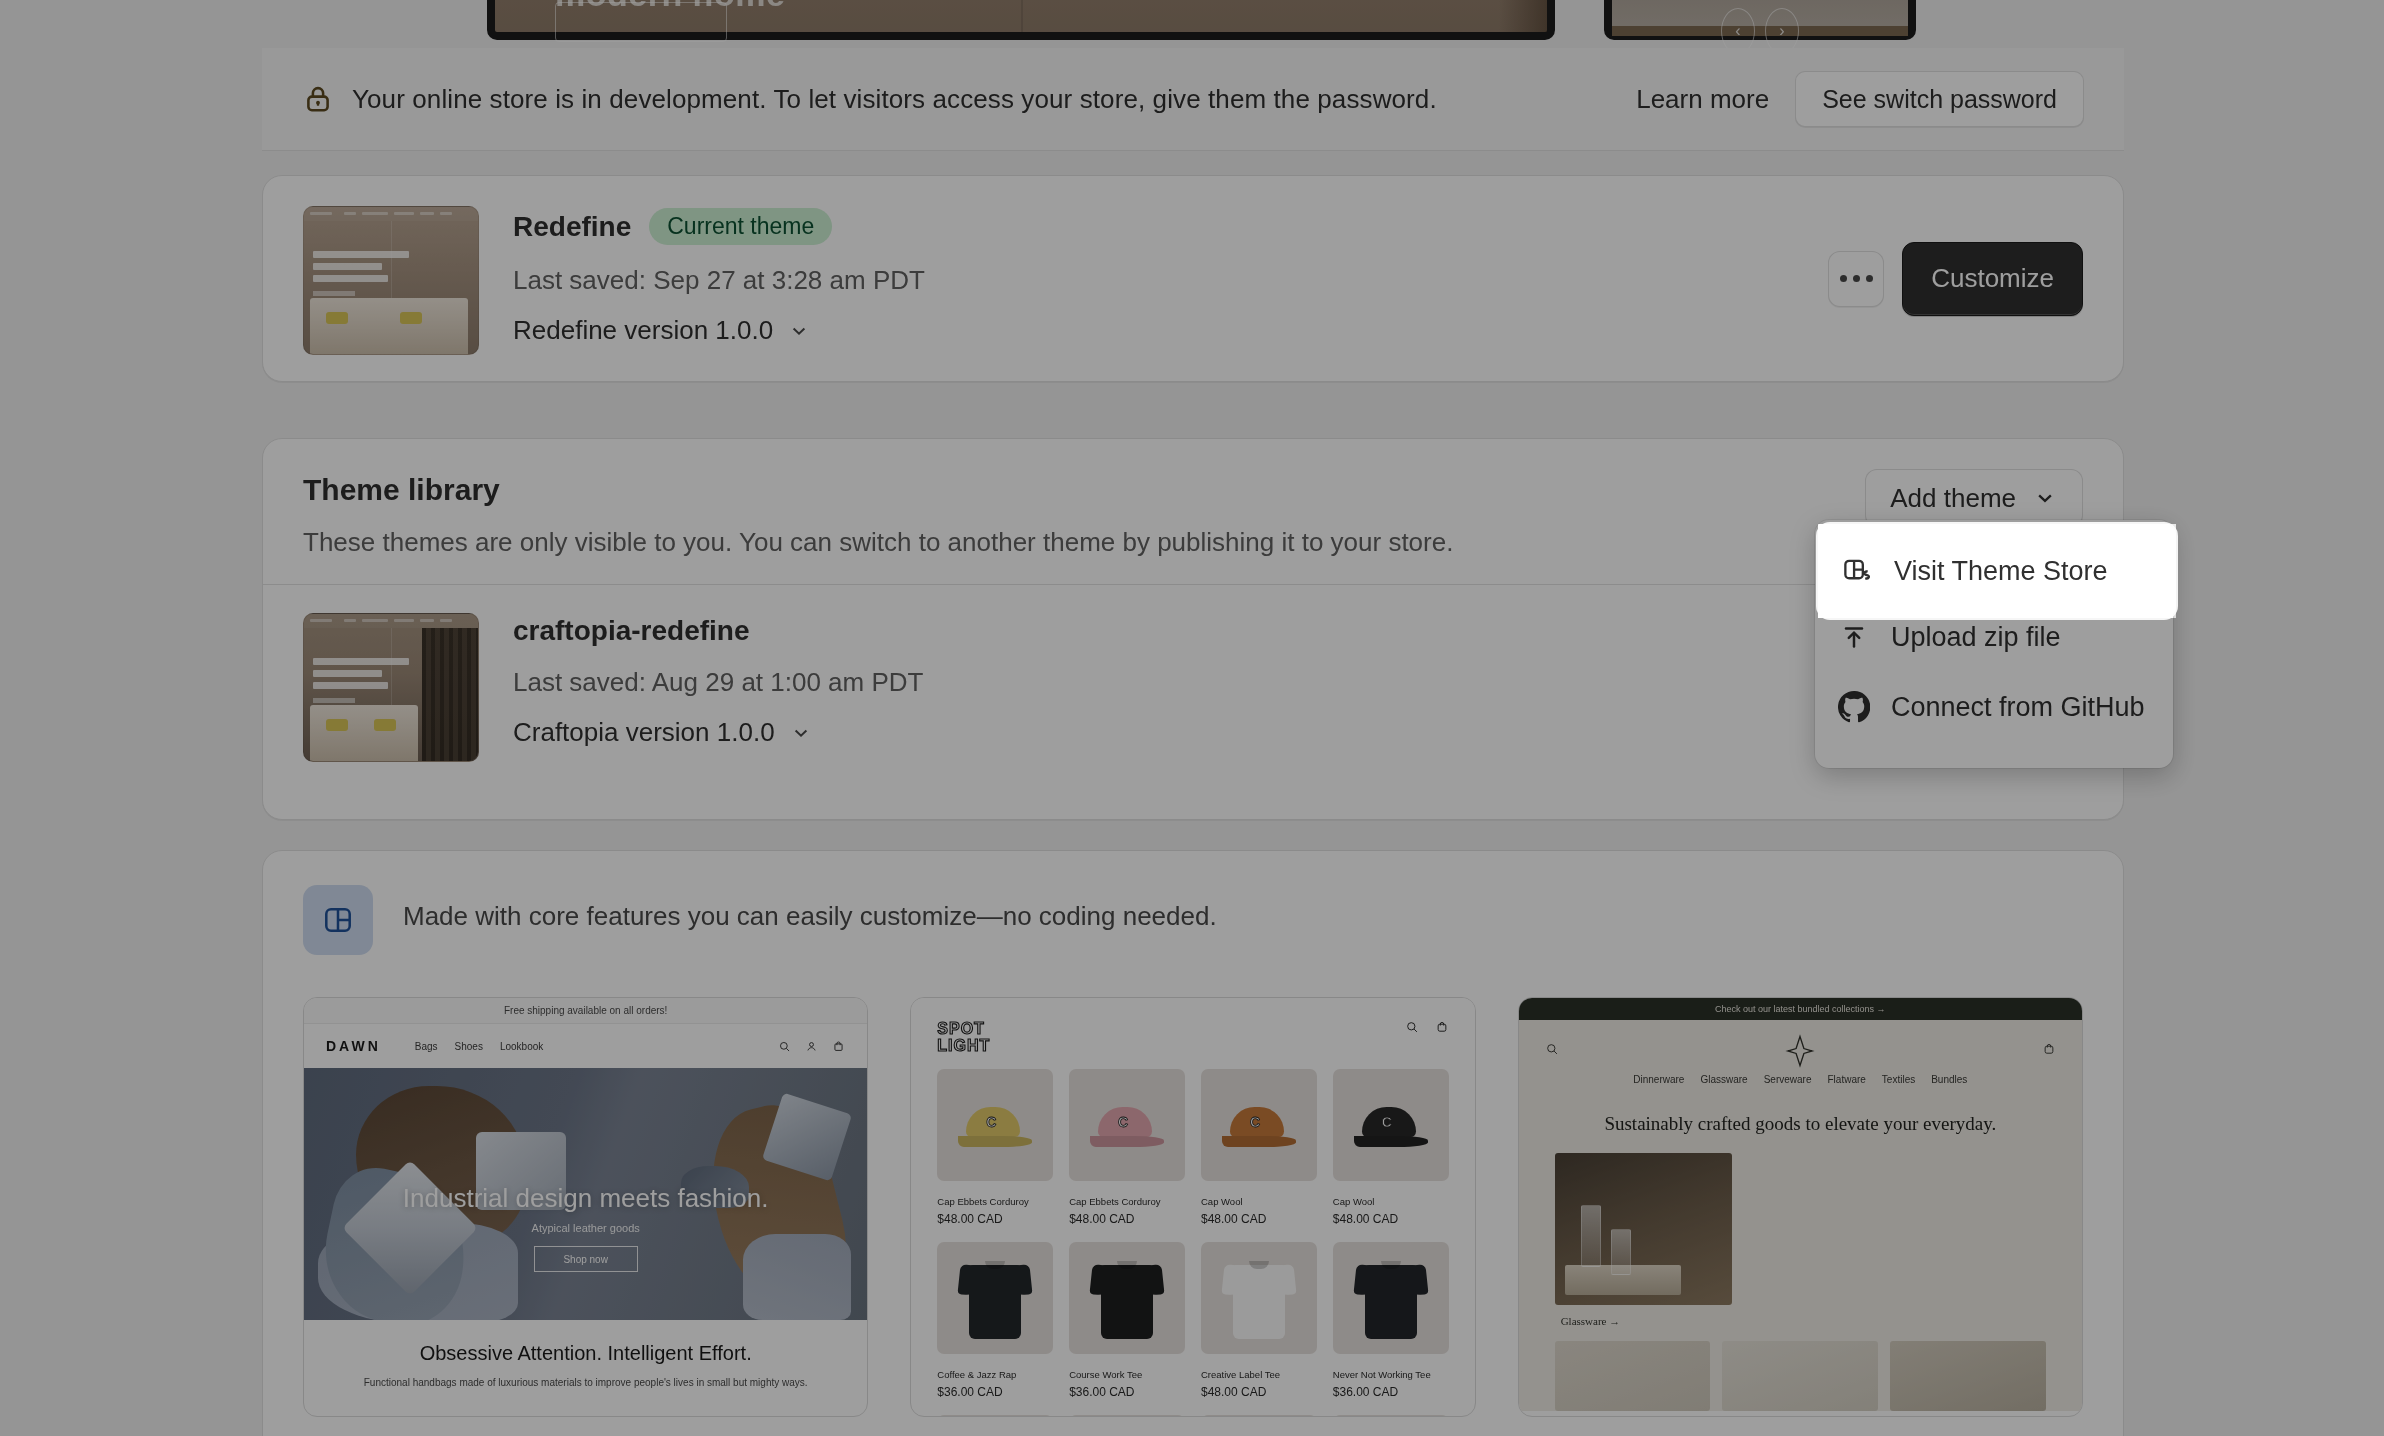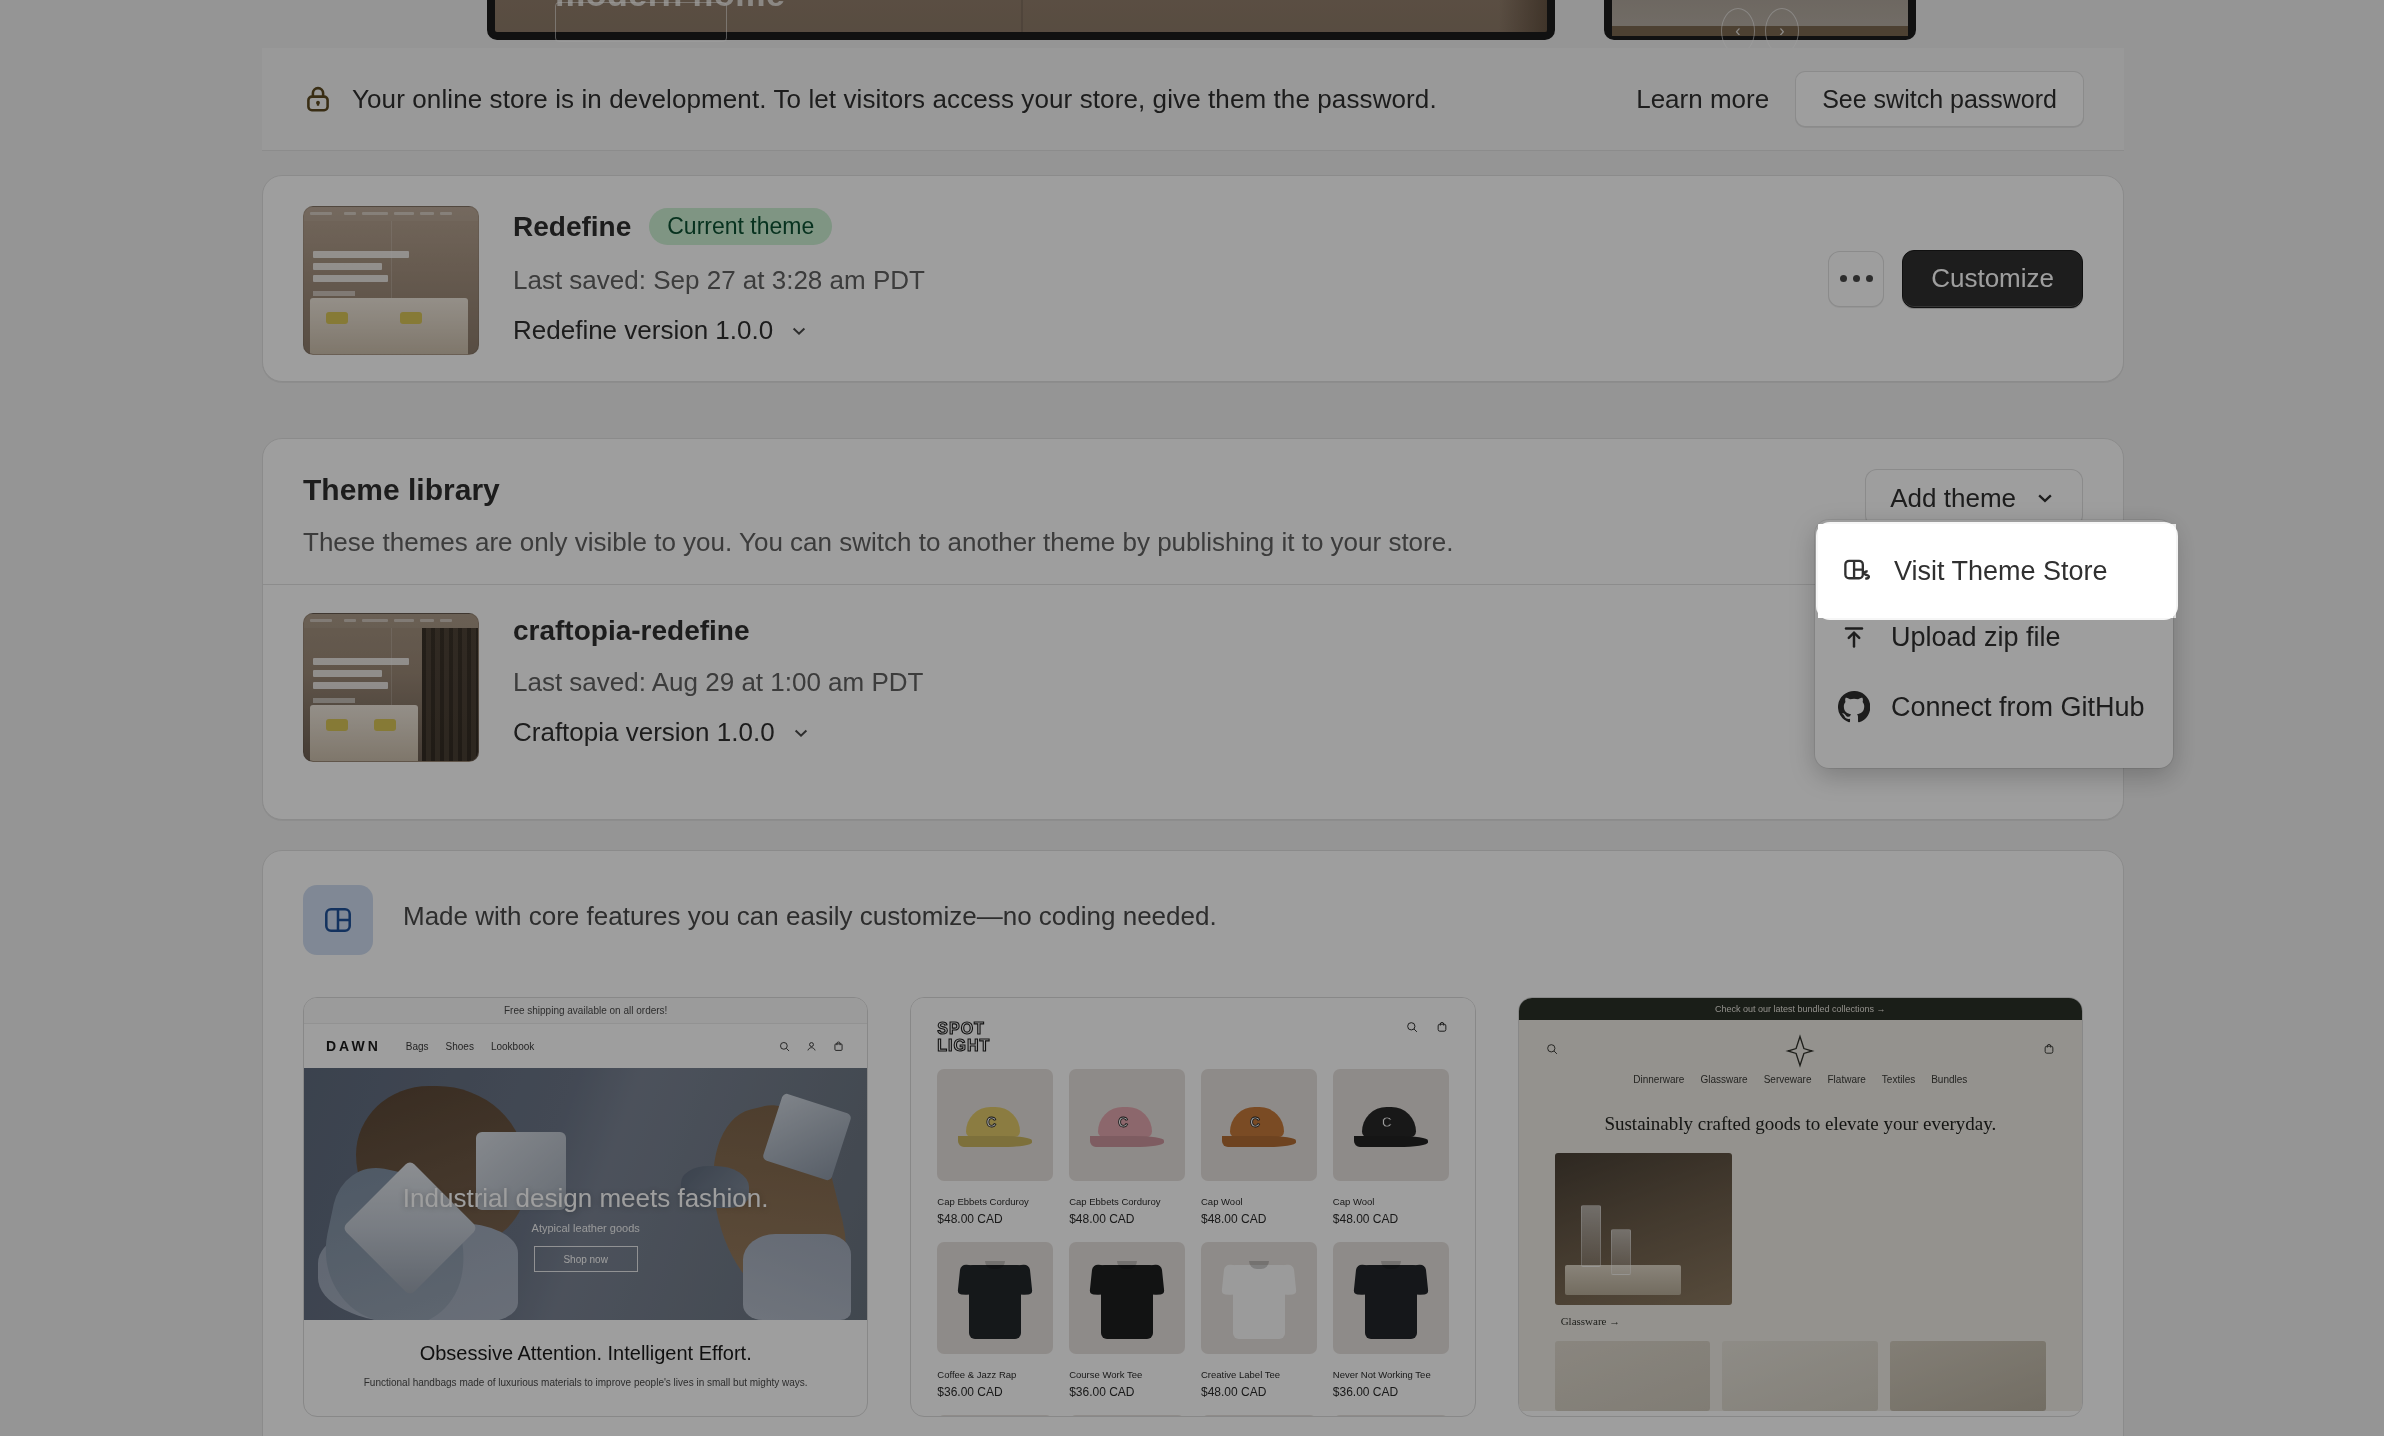--- a/index.html
+++ b/index.html
@@ -88,21 +88,21 @@
   .theme-sub { font-size: 26px; color: #616161; margin-top: 20px; }
   .theme-version { font-size: 26px; color: #303030; margin-top: 19px; display: flex; align-items: center; gap: 14px; cursor: pointer; }
 
   .row-actions { position: absolute; right: 40px; top: 50%; transform: translateY(-50%); display: flex; align-items: center; gap: 18px; }
   .btn-dots {
     width: 56px; height: 56px; border-radius: 12px; background: #fff; border: 1px solid rgba(0,0,0,.12);
     box-shadow: 0 1px 0 rgba(0,0,0,.06); display: flex; align-items: center; justify-content: center; gap: 6px; cursor: pointer;
   }
   .btn-dots i { width: 7px; height: 7px; border-radius: 50%; background: #4a4a4a; display: block; }
   .btn-primary {
-    height: 58px; padding: 0 28px; border-radius: 12px; background: #303030; color: #fff;
+    height: 74px; padding: 0 28px; border-radius: 12px; background: #303030; color: #fff;
     font-size: 26px; display: flex; align-items: center; justify-content: center; cursor: pointer;
     box-shadow: inset 0 -1px 0 rgba(255,255,255,.18), 0 1px 0 rgba(0,0,0,.18); border: 1px solid #1a1a1a;
   }
   .btn-secondary {
     height: 56px; padding: 0 26px; border-radius: 11px; background: #fff; border: 1px solid rgba(0,0,0,.12);
     box-shadow: 0 1px 0 rgba(0,0,0,.06); font-size: 26px; color: #303030;
     display: flex; align-items: center; cursor: pointer;
   }
 
   
@@ -132,21 +132,21 @@
   .pop-card {
     width: 576px; height: 420px; border: 1px solid #dcdcdc; border-radius: 14px;
     background: #fff; overflow: hidden; position: relative; cursor: pointer;
   }
 
   
   .dawn-bar { height: 26px; background: #fbfbfb; border-bottom: 1px solid #ececec;
       font-size: 10px; color: #4a4a4a; display: flex; align-items: center; justify-content: center; text-align: center; }
   .dawn-nav { height: 44px; background: #fff; display: flex; align-items: center; padding: 0 22px; font-size: 11px; color: #1b1b1b; }
   .dawn-logo { font-weight: 700; letter-spacing: 3px; font-size: 14px; }
-  .dawn-links { display: flex; gap: 17px; margin-left: 25px; font-size: 10px; color: #3b3b3b; }
+  .dawn-links { display: flex; gap: 17px; margin-left: 34px; font-size: 10px; color: #3b3b3b; }
   .dawn-icons { margin-left: auto; display: flex; gap: 14px; }
   .dawn-hero { position: relative; height: 252px; overflow: hidden;
       background: linear-gradient(110deg,#5f6b7e 0%, #6c7688 42%, #7b8494 52%, #69737f 100%); }
   .dawn-hero .fig { position: absolute; border-radius: 50%/40%; }
   .dawn-hero .leg1 { left: 22px; top: 105px; width: 140px; height: 150px; background: linear-gradient(150deg,#7e8fa3,#9aa6b5); transform: rotate(12deg); border-radius: 30% 60% 40% 50%; }
   .dawn-hero .body { left: 52px; top: 18px; width: 170px; height: 160px; background: linear-gradient(160deg,#5a4736,#7d6651); border-radius: 45% 55% 40% 60%; }
   .dawn-hero .jeans { left: 14px; top: 155px; width: 200px; height: 100px; background: linear-gradient(160deg,#9aa5b7,#aab3c2); border-radius: 40% 30% 20% 45%; }
   .dawn-hero .diamond { left: 58px; top: 112px; width: 96px; height: 96px; background: linear-gradient(135deg,#e2e6eb 0%,#c3cad4 50%,#99a2af 100%); transform: rotate(45deg); border-radius: 6px; }
   .dawn-hero .bag { left: 172px; top: 64px; width: 90px; height: 78px; background: linear-gradient(140deg,#d8dde4,#a8b1bd); border-radius: 6px; }
   .dawn-hero .legs2 { right: 30px; top: 38px; width: 120px; height: 200px; background: linear-gradient(200deg,#7c6349,#9c8062); transform: rotate(-14deg); border-radius: 48% 40% 35% 50%; }

